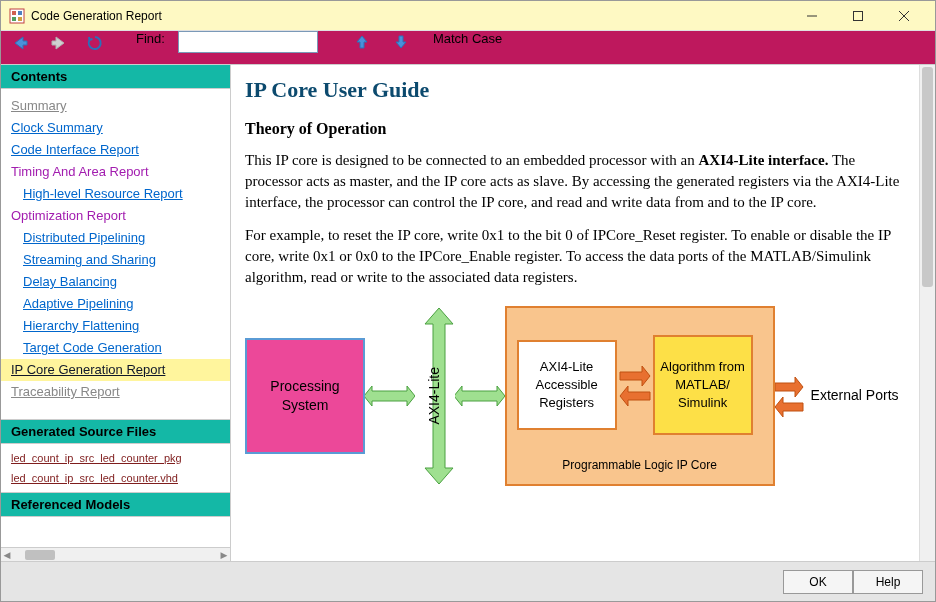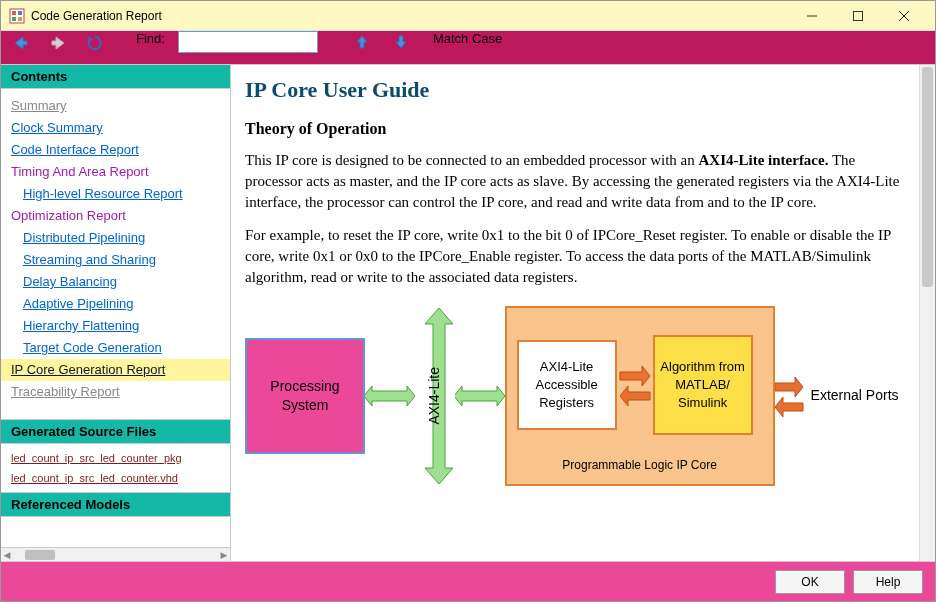--- a/index.html
+++ b/index.html
@@ -43,21 +43,21 @@
 .box.proc { background: #ec4899; border-color: #5a9bd5; width: 120px; height: 116px; }
 .arrow-h { display: flex; align-items: center; justify-content: center; }
 .big-arrow { display: flex; flex-direction: column; align-items: center; justify-content: center; width: 48px; }
 .axi-label { writing-mode: vertical-rl; transform: rotate(180deg); font-family: Arial, sans-serif; font-size: 14px; padding: 4px; }
 .ipbox { background: #f9c58d; border: 2px solid #e08030; width: 270px; height: 180px; position: relative; padding: 10px; display: flex; flex-direction: column; }
 .ipbox .inner { flex: 1; display: flex; align-items: center; gap: 1px; }
 .regbox { background: #fff; border: 2px solid #e08030; width: 100px; height: 90px; display: flex; align-items: center; justify-content: center; text-align: center; font-family: Arial, sans-serif; font-size: 13px; padding: 4px; }
 .algobox { background: #fde047; border: 2px solid #e08030; width: 100px; height: 100px; display: flex; align-items: center; justify-content: center; text-align: center; font-family: Arial, sans-serif; font-size: 13px; padding: 4px; }
 .ipbox .caption { text-align: center; font-family: Arial, sans-serif; font-size: 12px; padding-top: 6px; }
 .ext-ports { font-family: Arial, sans-serif; font-size: 14px; text-align: center; margin-left: 6px; }
-.footer { height: 40px; border-top: 1px solid #ccc; background: #ec4899; display: flex; align-items: center; justify-content: flex-end; padding: 0 12px; gap: 8px; }
+.footer { height: 40px; border-top: 1px solid #ccc; background: #e5e5e5; display: flex; align-items: center; justify-content: flex-end; padding: 0 12px; }
 .footer button { width: 70px; height: 24px; background: #f5f5f5; border: 1px solid #999; font-size: 12px; cursor: pointer; }
 .main-scrollbar { position: absolute; right: 0; top: 0; bottom: 0; width: 16px; background: #f0f0f0; border-left: 1px solid #ddd; }
 .main-scrollbar .thumb { position: absolute; top: 2px; right: 2px; left: 2px; height: 220px; background: #c8c8c8; border-radius: 3px; }
 svg { display: block; }
 </style>
 </head>
 <body>
 
 <div class="titlebar">
   <span class="icon">

